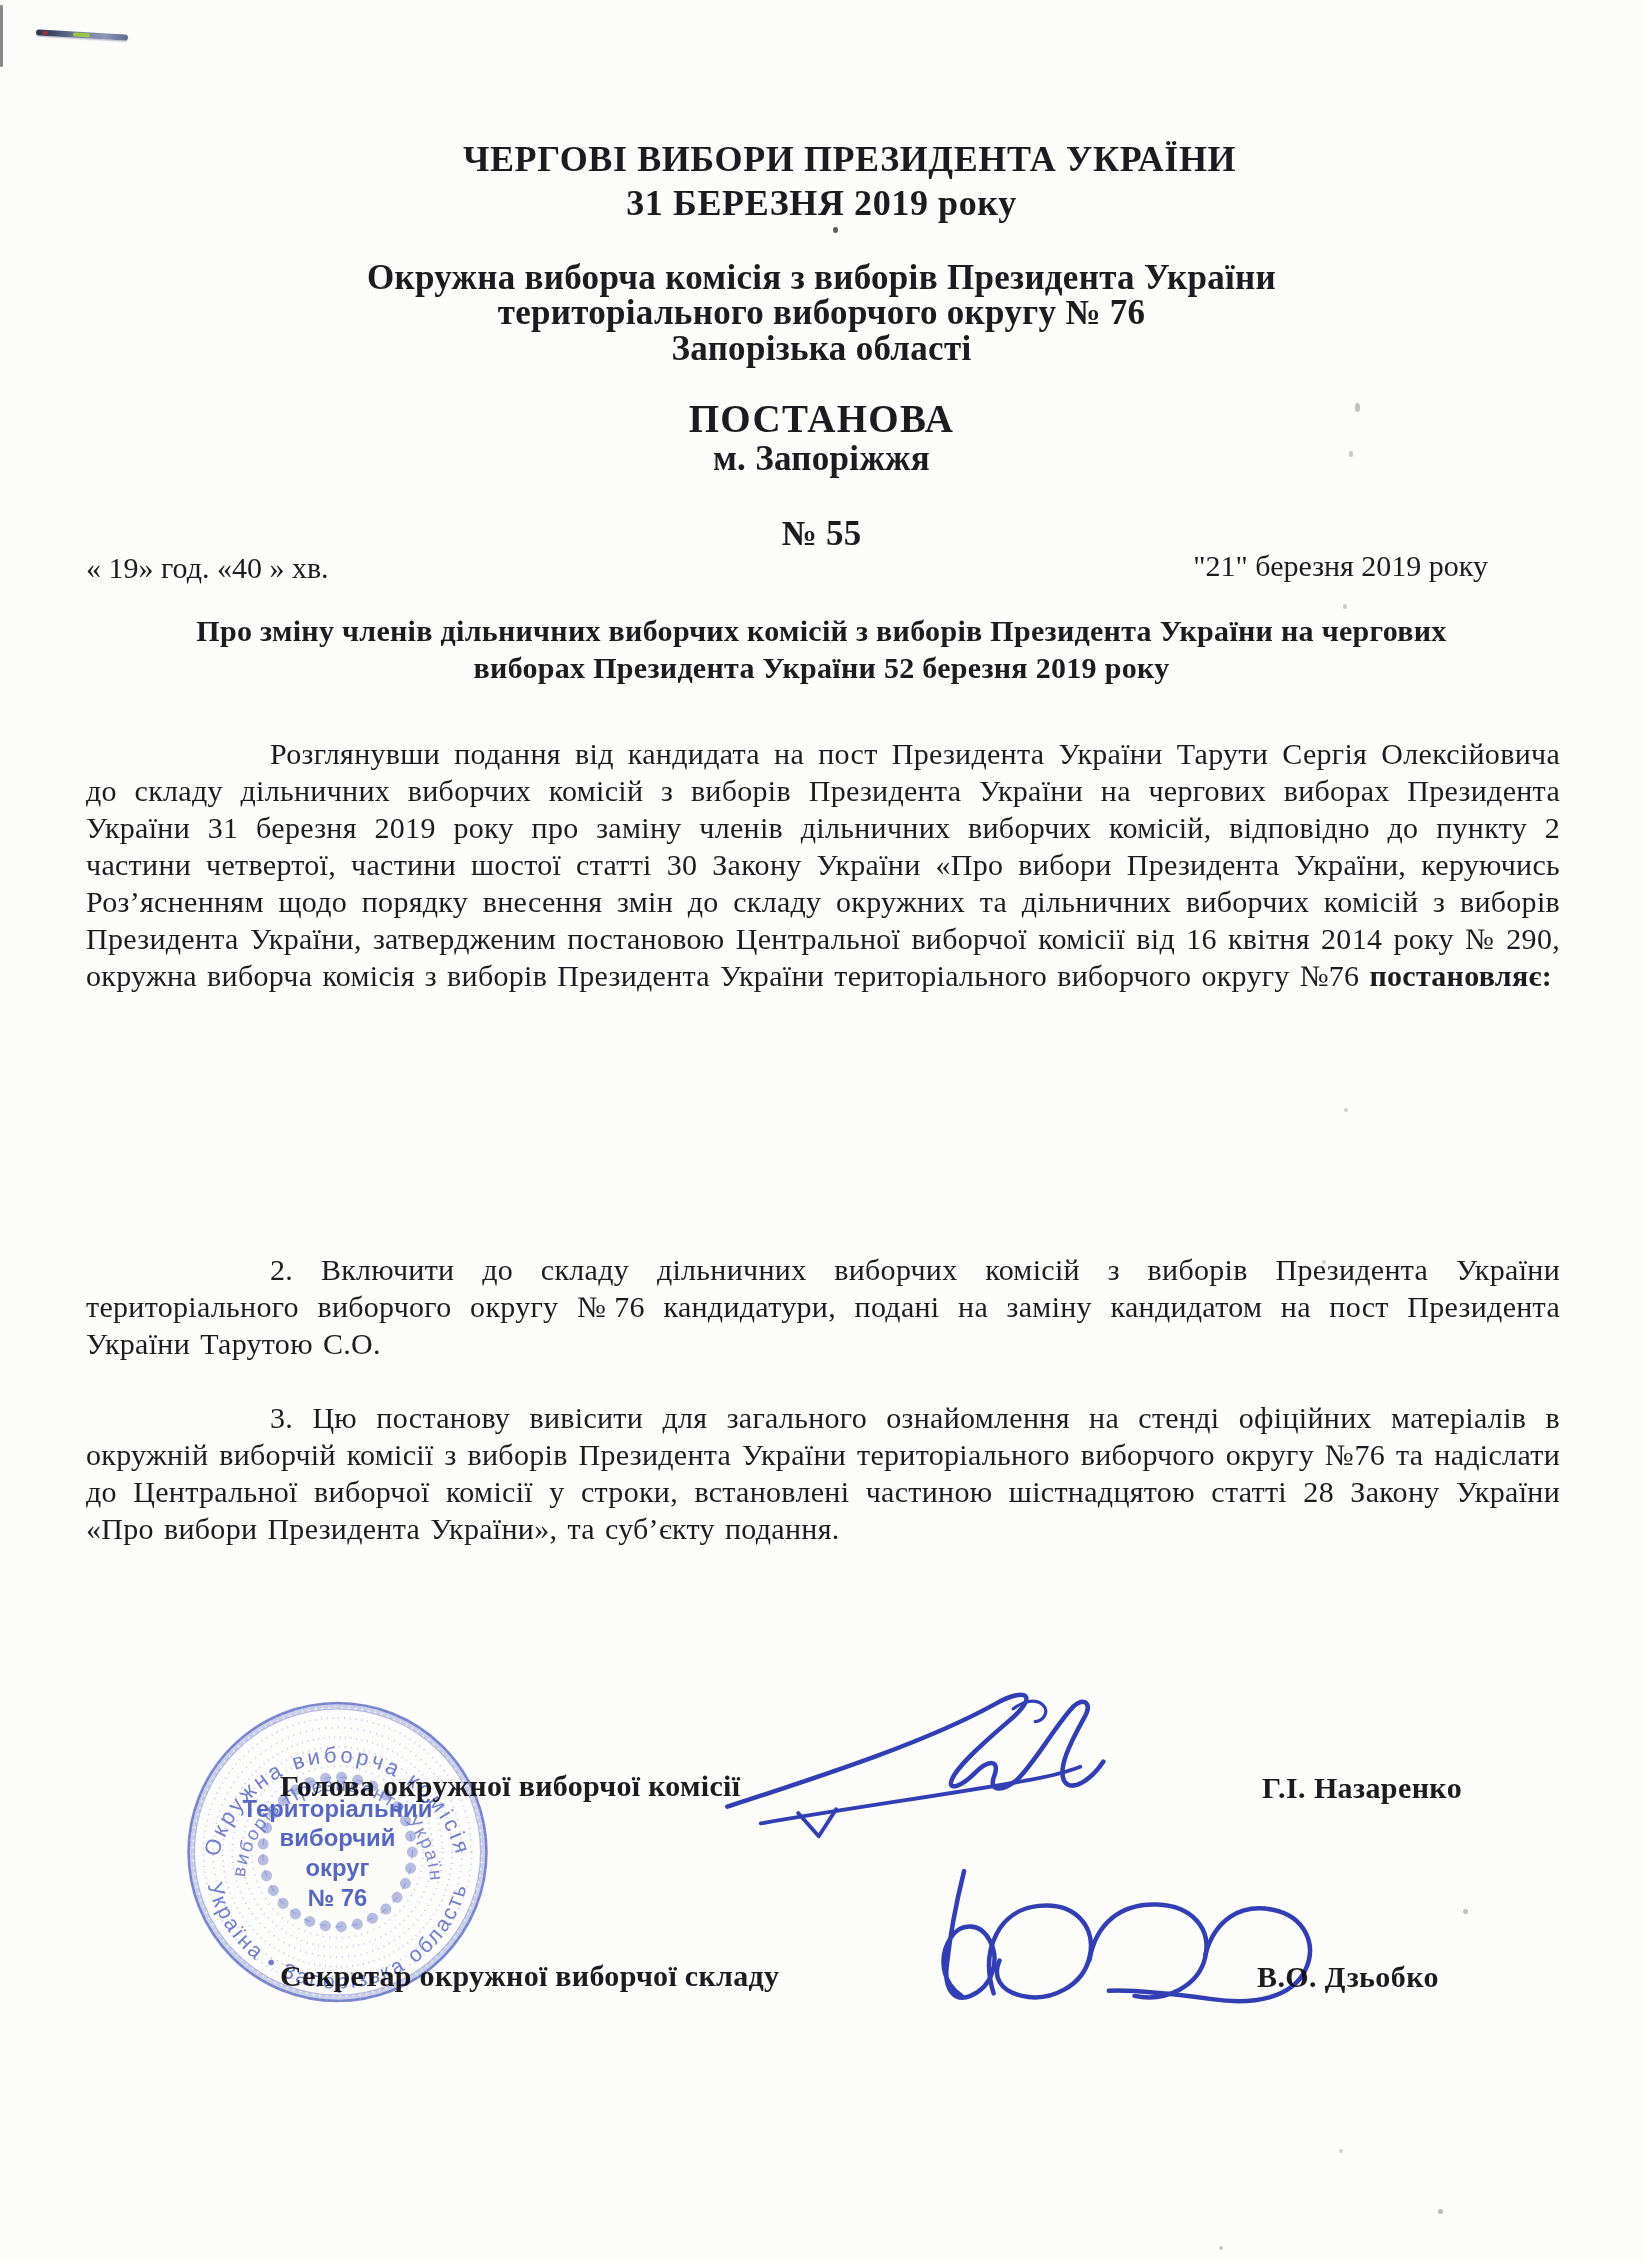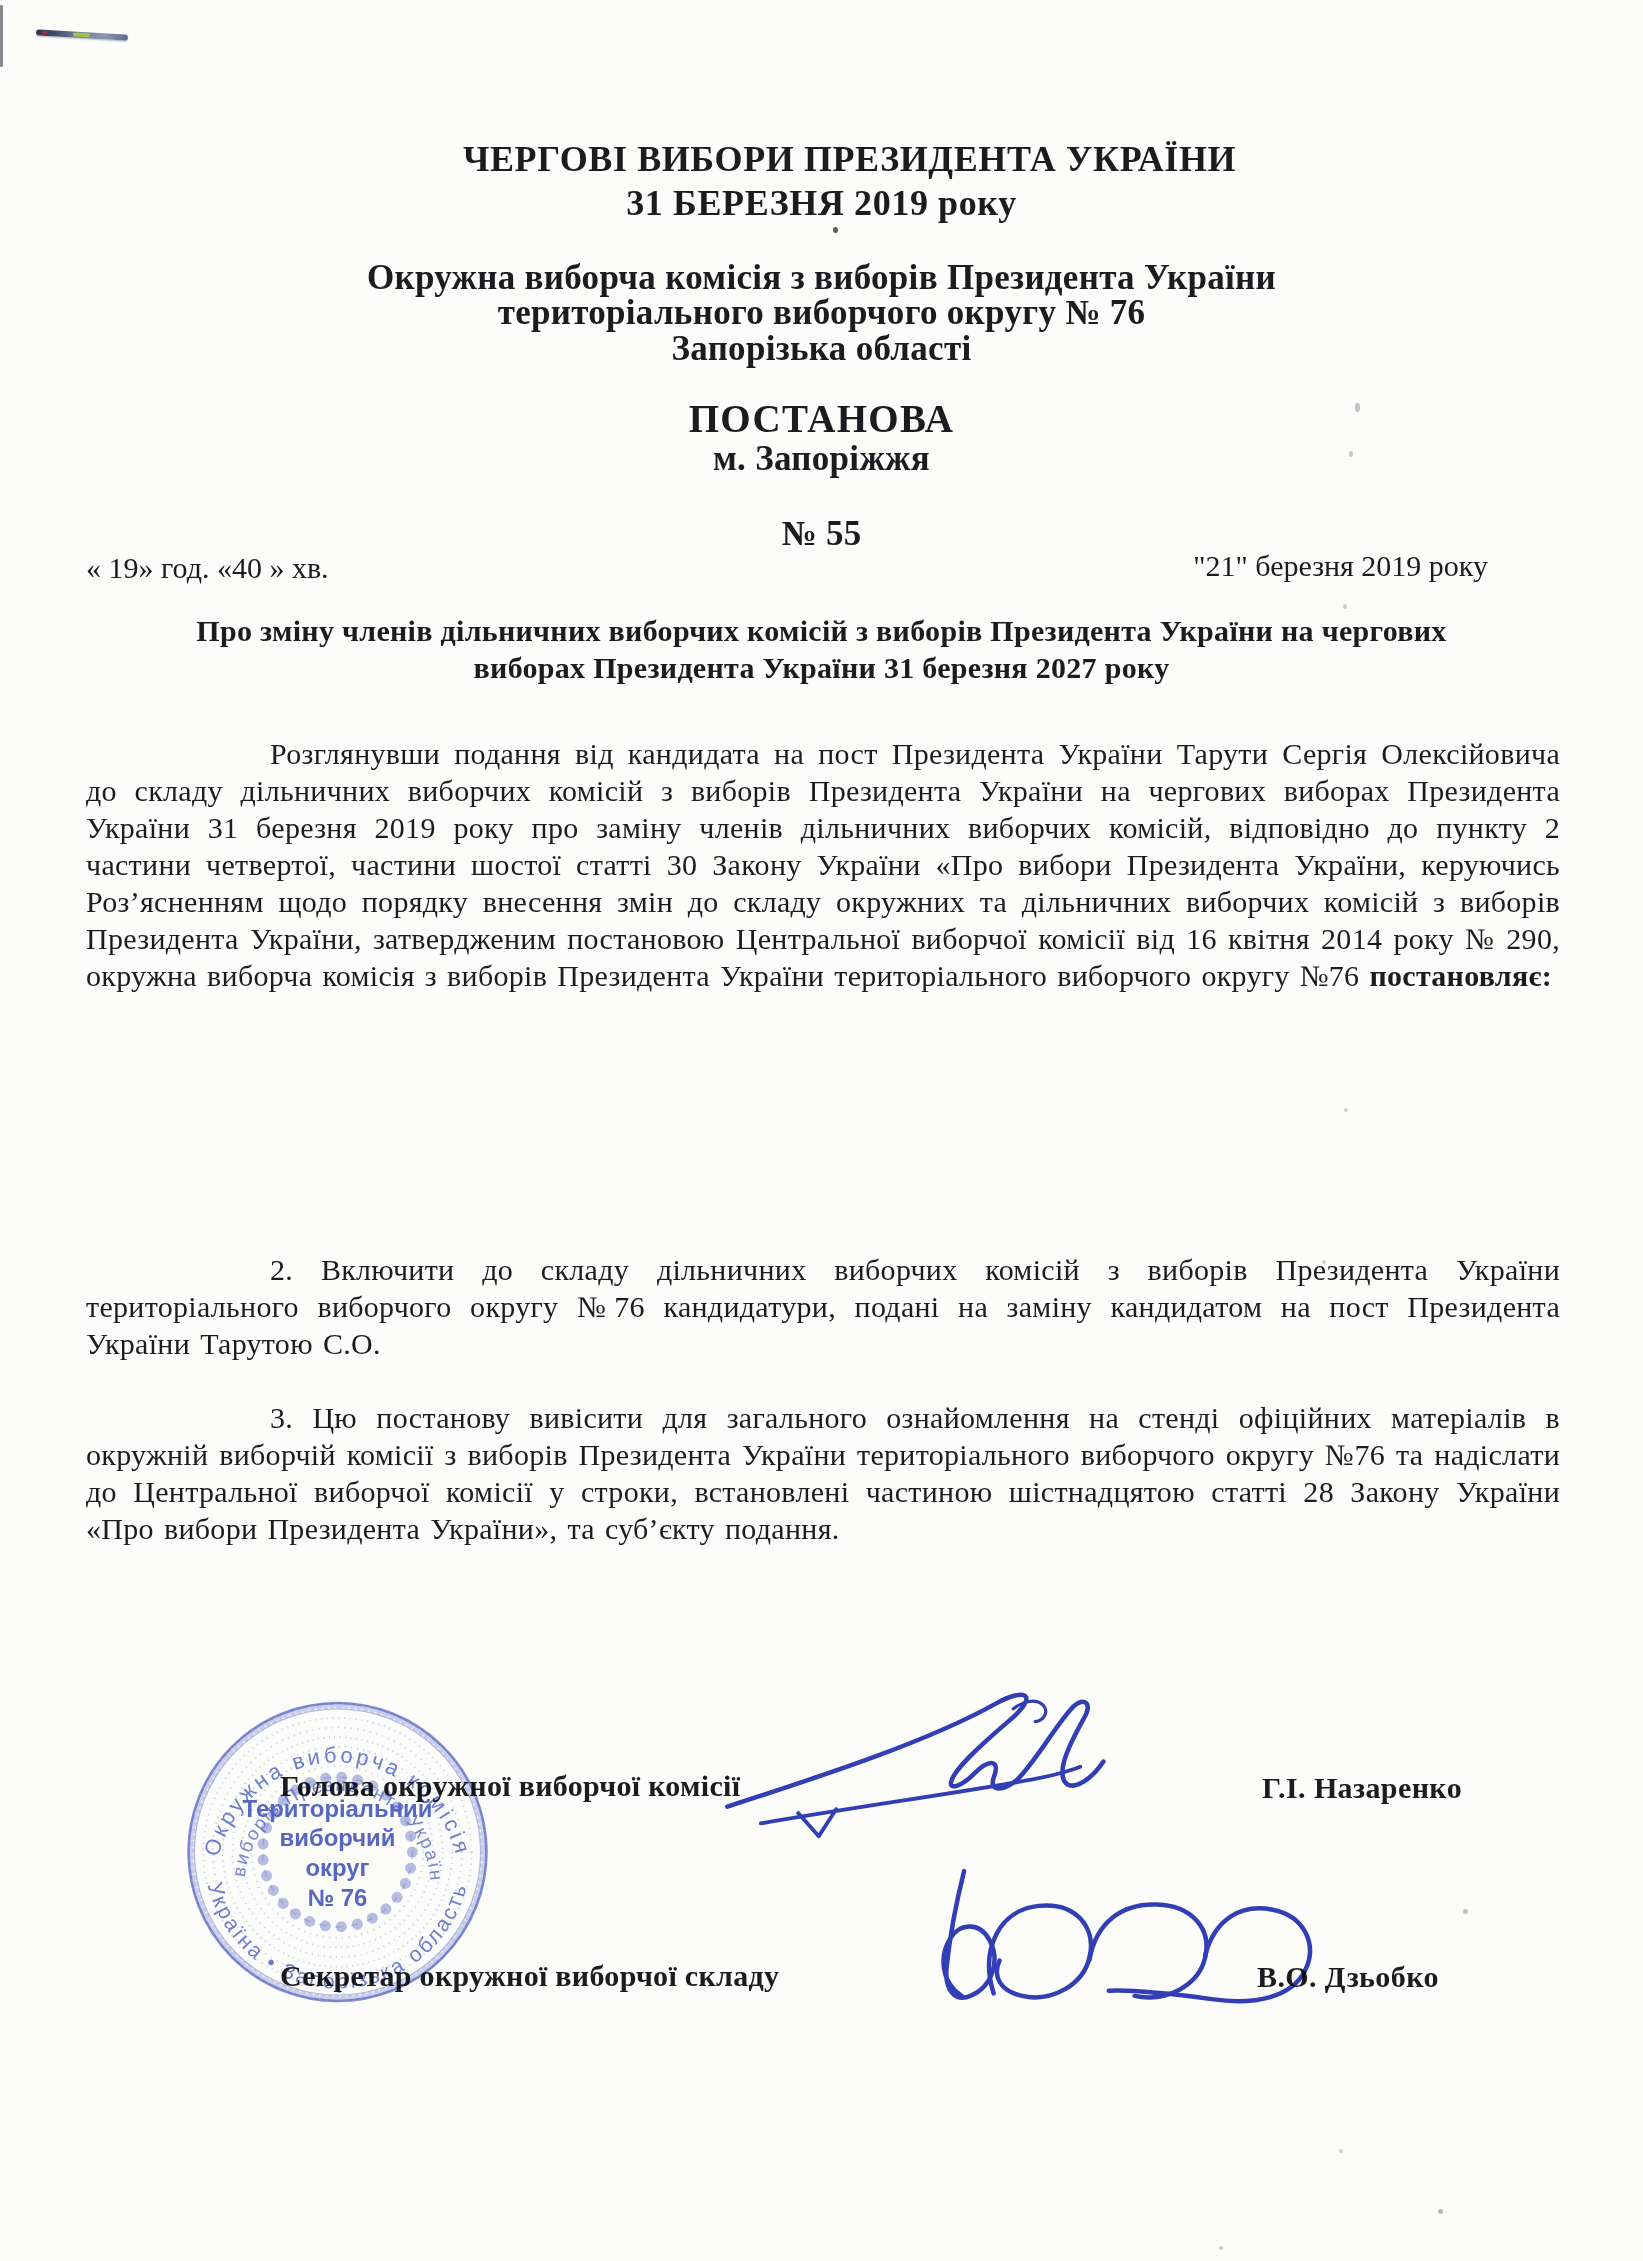--- a/index.html
+++ b/index.html
@@ -80,21 +80,21 @@
   <div class="abs center h2" style="top:329px;">Запорізька області</div>
 
   <div class="abs center h2" style="top:439px;">м. Запоріжжя</div>
   <div class="abs center h3" style="top:396px;">ПОСТАНОВА</div>
 
   <div class="abs center h2" style="top:514px;">№ 55</div>
 
   <div class="abs meta" style="left:86px;top:551px;">« 19» год. «40 » хв.</div>
   <div class="abs meta" style="right:155px;top:549px;">"21" березня 2019 року</div>
 
-  <div class="abs subject" style="top:612px;">Про зміну членів дільничних виборчих комісій з виборів Президента України на чергових виборах Президента України 31 березня 2027 року</div>
+  <div class="abs subject" style="top:612px;">Про зміну членів дільничних виборчих комісій з виборів Президента України на чергових виборах Президента України 52 березня 2019 року</div>
 
   <div class="abs para" style="top:735px;"><span>Розглянувши подання від кандидата на пост Президента України Тарути Сергія Олексійовича до складу дільничних виборчих комісій з виборів Президента України на чергових виборах Президента України 31 березня 2019 року про заміну членів дільничних виборчих комісій, відповідно до пункту 2 частини четвертої, частини шостої статті 30 Закону України «Про вибори Президента України, керуючись Роз’ясненням щодо порядку внесення змін до складу окружних та дільничних виборчих комісій з виборів Президента України, затвердженим постановою Центральної виборчої комісії від 16 квітня 2014 року № 290, окружна виборча комісія з виборів Президента України територіального виборчого округу №76</span> <b>постановляє:</b></div>
 
   <div class="abs para" style="top:1251px;">2. Включити до складу дільничних виборчих комісій з виборів Президента України територіального виборчого округу №76 кандидатури, подані на заміну кандидатом на пост Президента України Тарутою С.О.</div>
   <div class="abs para" style="top:1399px;">3. Цю постанову вивісити для загального ознайомлення на стенді офіційних матеріалів в окружній виборчій комісії з виборів Президента України територіального виборчого округу №76 та надіслати до Центральної виборчої комісії у строки, встановлені частиною шістнадцятою статті 28 Закону України «Про вибори Президента України», та суб’єкту подання.</div>
 
   <div class="abs sig-label" style="left:280px;top:1769px;">Голова окружної виборчої комісії</div>
   <div class="abs sig-name" style="left:1262px;top:1771px;">Г.І. Назаренко</div>
 
   <div class="abs sig-label" style="left:280px;top:1959px;">Секретар окружної виборчої складу</div>

